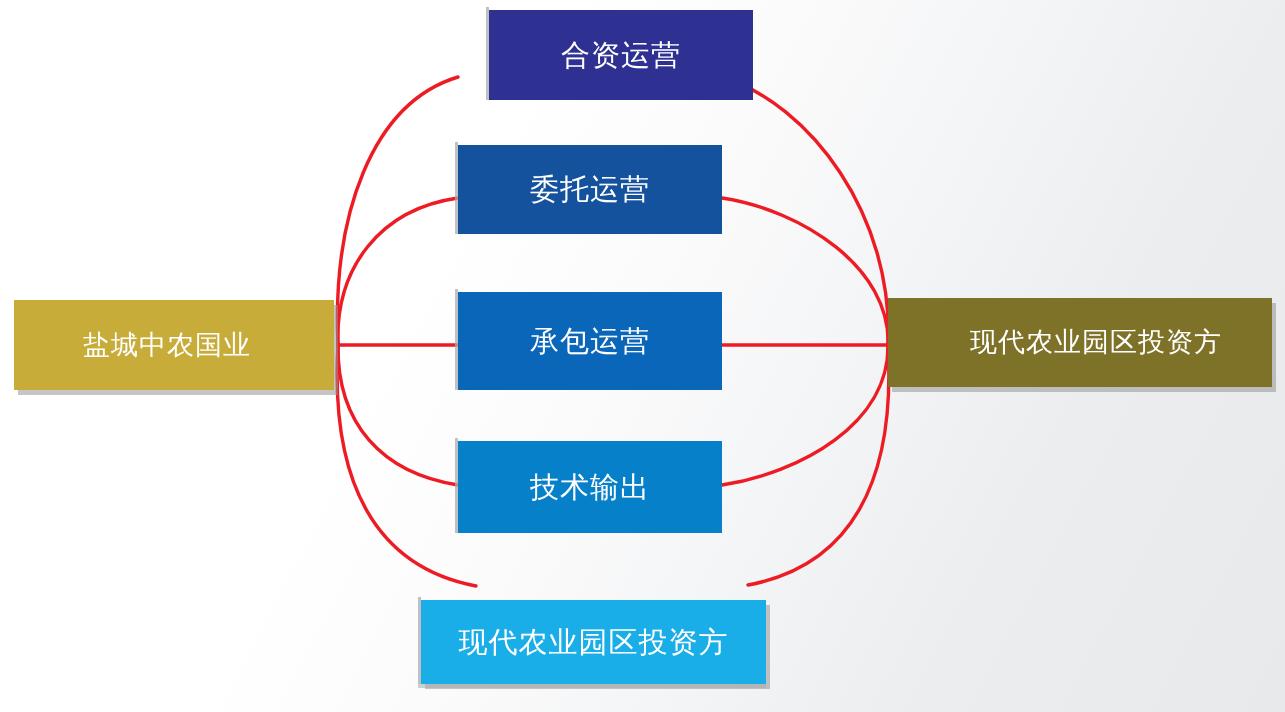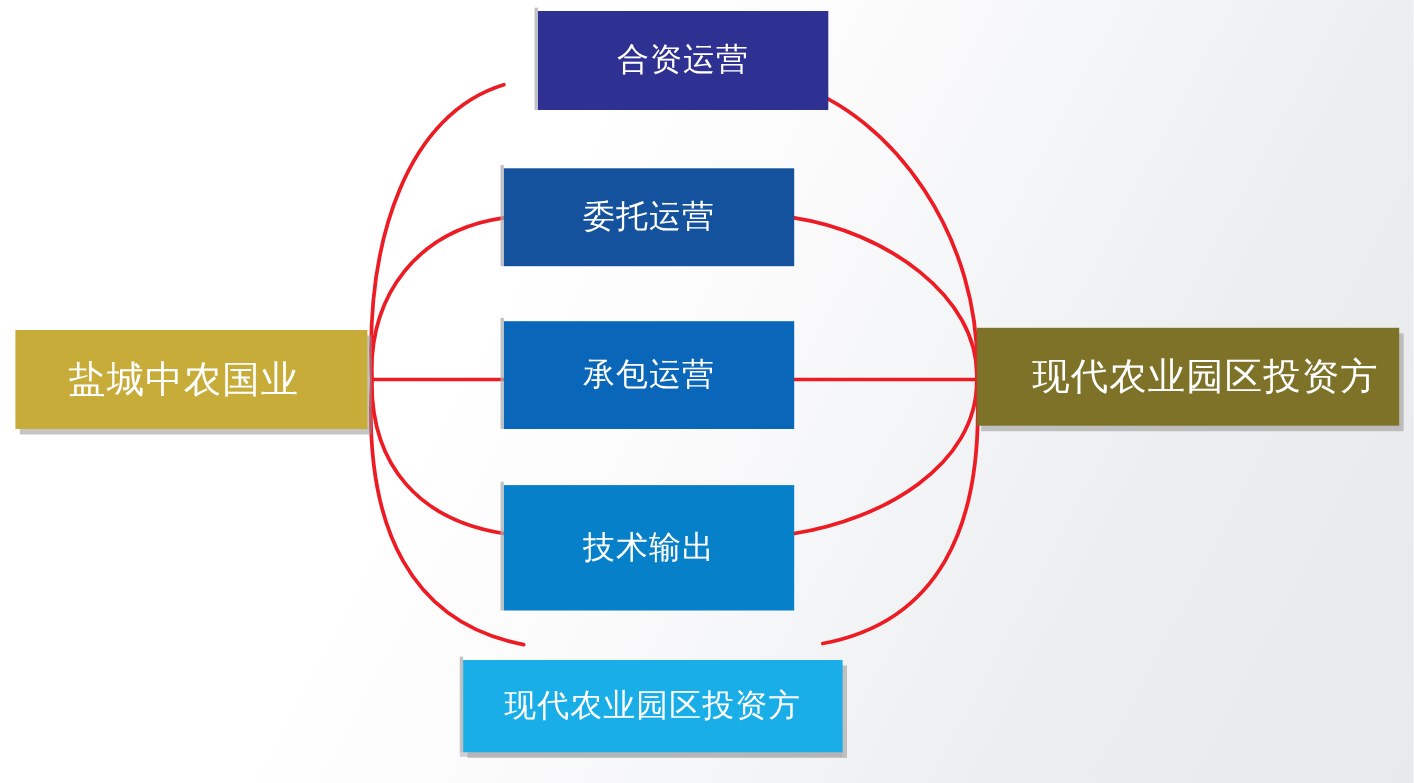--- a/index.html
+++ b/index.html
@@ -54,21 +54,21 @@
     width: 100%;
     line-height: 1;
   }
 
   
   .endpoint {
     box-shadow: 4px 5px 0 0 rgba(150,150,150,0.55);
   }
   .endpoint .node-label {
     text-align: center;
-    font-size: 34px;
+    font-size: 27px;
     letter-spacing: 1px;
   }
 
   #node-left {
     left: 14px;
     top: 300px;
     width: 320px;
     height: 90px;
     background: #C7AC3A;
     justify-content: center;
@@ -92,23 +92,23 @@
     width: 264px;
     justify-content: center;
   }
   .mid .node-label {
     text-align: center;
     font-size: 29px;
     letter-spacing: 1px;
   }
 
   #node-mid-0 { top: 10px;  height: 90px; background: #2E3192; margin-left: 31px; }
-  #node-mid-1 { top: 153px; height: 89px; background: #14529E; }
+  #node-mid-1 { top: 145px; height: 89px; background: #14529E; }
   #node-mid-2 { top: 292px; height: 98px; background: #0A66B8; }
-  #node-mid-3 { top: 441px; height: 114px; background: #0680C8; }
+  #node-mid-3 { top: 441px; height: 92px; background: #0680C8; }
 
   #node-bottom {
     left: 421px;
     top: 600px;
     width: 345px;
     height: 84px;
     background: #19AEE8;
     justify-content: center;
     box-shadow: 4px 5px 0 0 rgba(150,150,150,0.55);
   }

